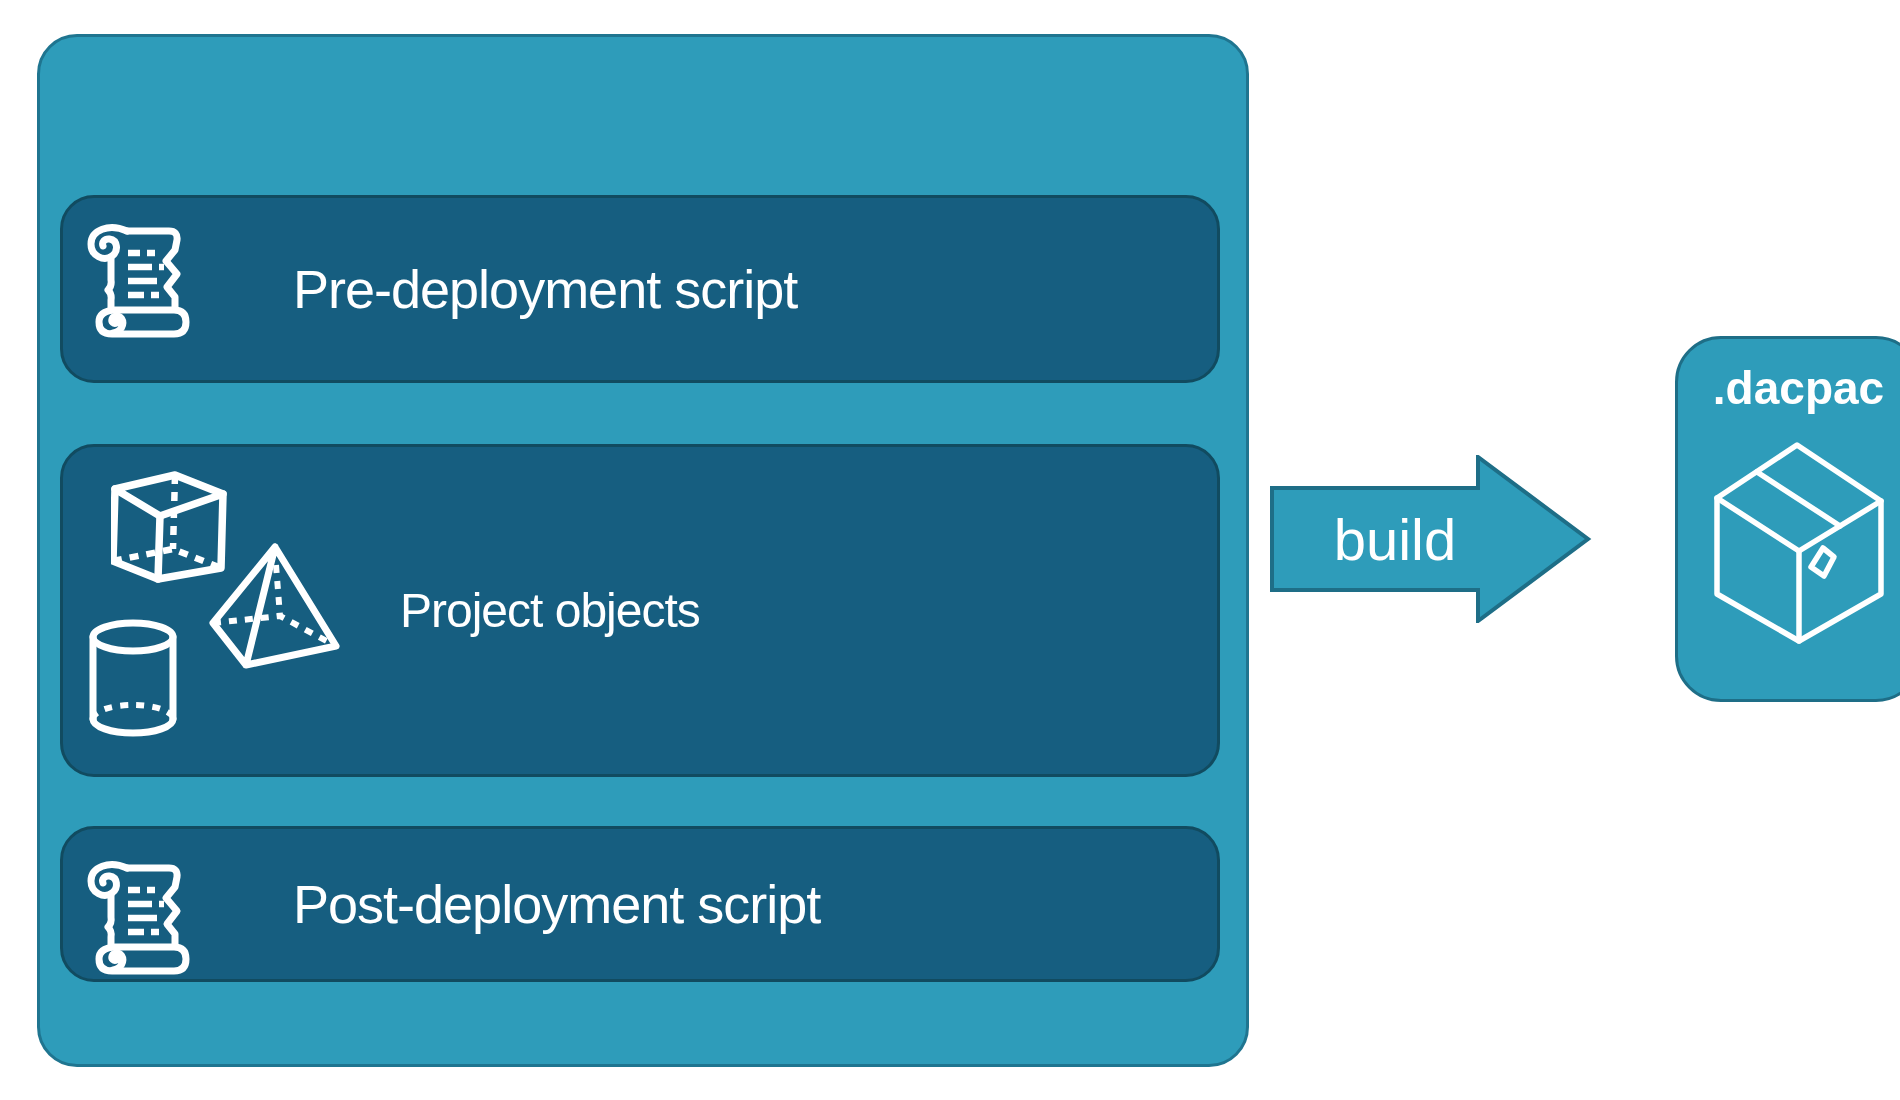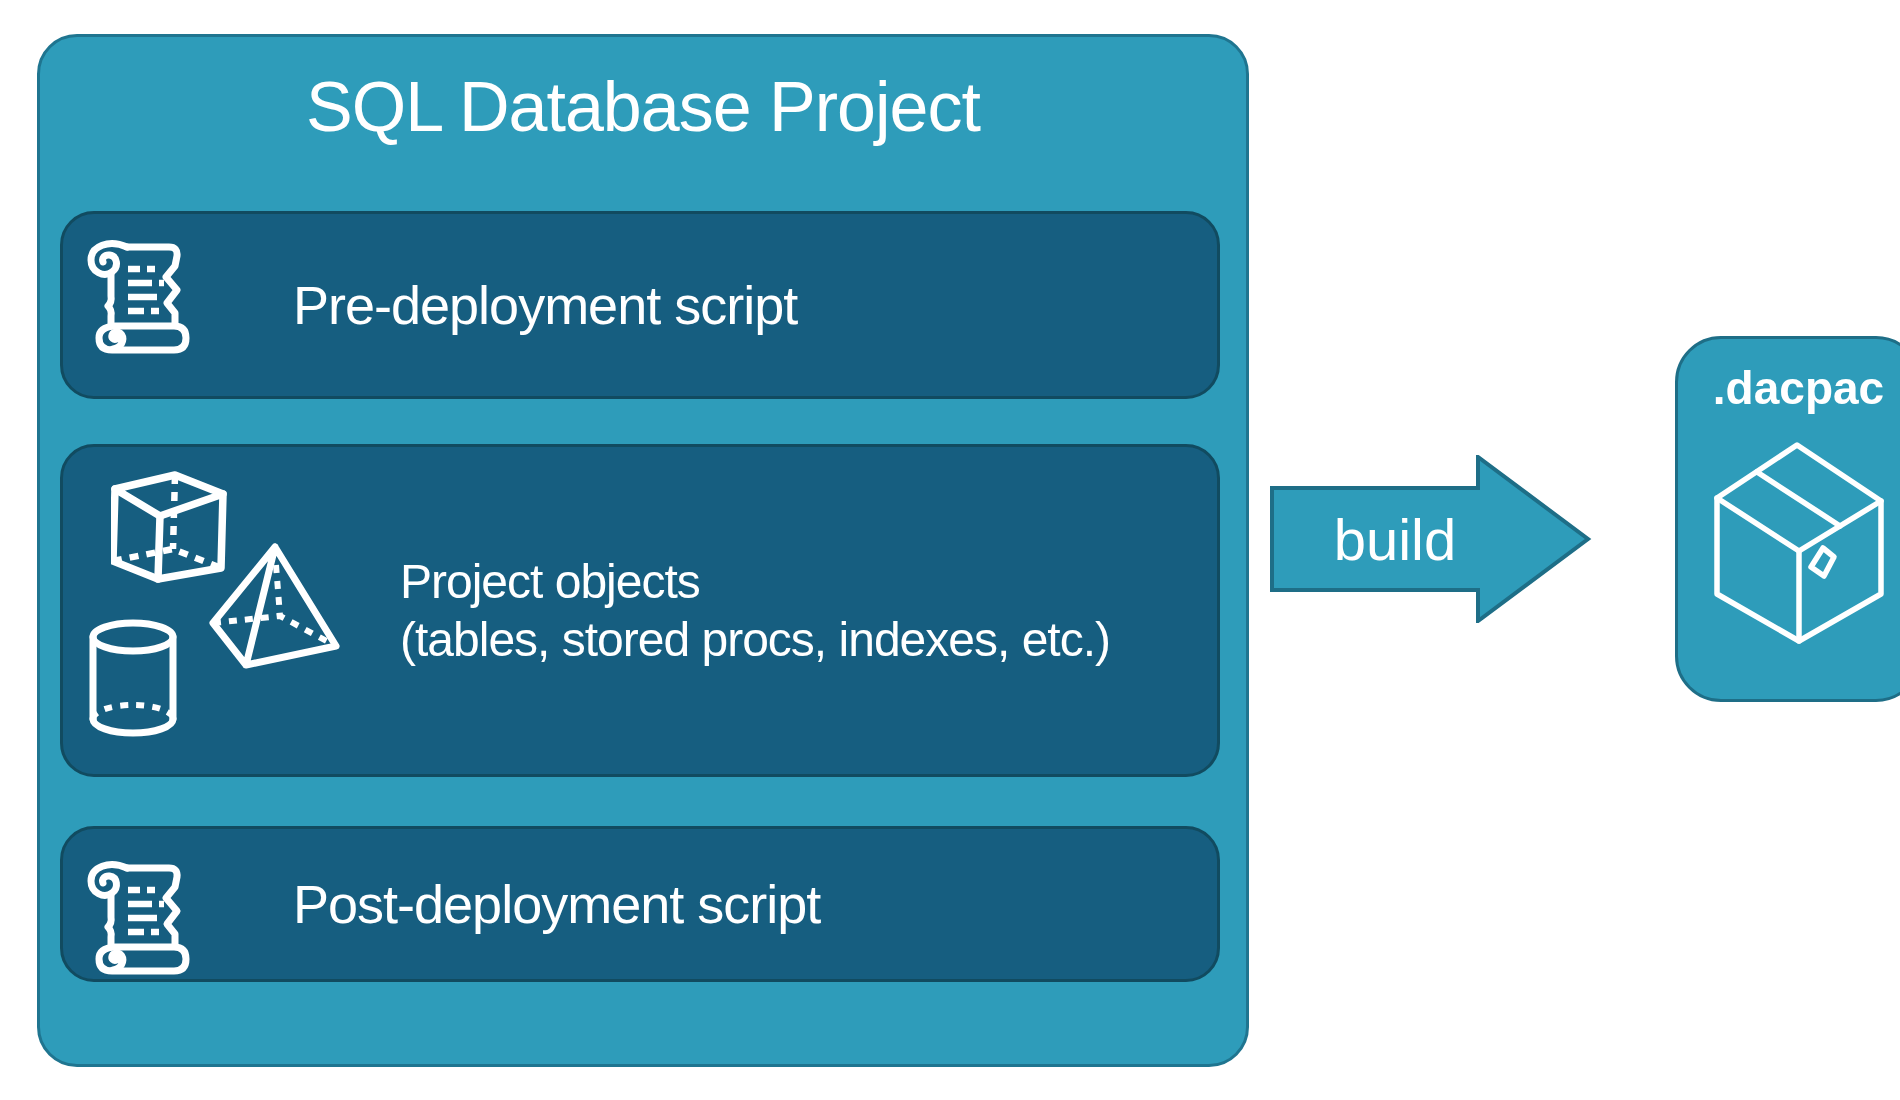--- a/index.html
+++ b/index.html
@@ -38,21 +38,21 @@
   
   .item {
     position: absolute;
     left: 20px;
     width: 1160px;
     background: #165E80;
     border: 3px solid #114B60;
     border-radius: 34px;
     box-sizing: border-box;
   }
-  .item-pre  { top: 174px; height: 188px; padding-left: 36px; }
+  .item-pre  { top: 158px; height: 188px; padding-left: 36px; }
   .item-db   { top: 407px; height: 333px; }
   .item-post { top: 789px; height: 156px; }
 
   .item-label {
     position: absolute;
     left: 230px; top: 50%;
     transform: translateY(-50%);
     font-size: 54px;
     letter-spacing: -1px;
     white-space: nowrap;
@@ -111,21 +111,20 @@
     margin: 24px auto 0 auto;
     width: 180px; height: 208px;
   }
 </style>
 </head>
 <body>
 
 <div class="canvas">
 
   <section class="project">
-    <h1 class="project-title">SQL Database Project</h1>
 
     <div class="item item-pre">
       <svg class="icon scroll-pre" viewBox="0 0 120 122">
         <g fill="none" stroke="#ffffff" stroke-width="7" stroke-linecap="round" stroke-linejoin="round">
           <path d="M46 11 C 28 3 10 10 10 24 C 10 36 23 42 31 36 C 38 31 36.5 20 28.5 19 C 23.5 18.5 20.5 22 22 26"></path>
           <path d="M46 11 L 88 11 Q 97 11 96 20 L 94 30 L 85 41 L 96 54 L 86 67 L 94 77 L 94 88"></path>
           <path d="M30 37 L 30 60 Q 31 66 27 70 Q 31 74 30 80 L 30 90"></path>
           <path d="M 34 90 L 93 90 Q 105 90 105 102 Q 105 114 93 114 L 31 114 Q 18 114 18 102 Q 18 91 34 90 Z"></path>
           <path d="M 32 113 C 40 112 44 104 40.5 98.5 C 38 95 32.5 95 31 99 C 30 102 33 104.5 35.5 103"></path>
           <g stroke-width="6.5" stroke-linecap="butt">
@@ -163,21 +162,20 @@
       <svg class="icon cylinder-icon" viewBox="0 0 92 118">
         <g fill="none" stroke="#ffffff" stroke-width="7" stroke-linecap="round" stroke-linejoin="round">
           <ellipse cx="46" cy="18" rx="40" ry="14"></ellipse>
           <path d="M6 18 L6 100 M86 18 L86 100"></path>
           <path d="M6 100 A40 14 0 0 0 86 100"></path>
           <path d="M6 100 A40 14 0 0 1 86 100" stroke-width="6" stroke-dasharray="8 8" stroke-linecap="butt"></path>
         </g>
       </svg>
       <div class="item-label-2l">
         <div>Project objects</div>
-        <div>(tables, stored procs, indexes, etc.)</div>
       </div>
     </div>
 
     <div class="item item-post">
       <svg class="icon scroll-post" viewBox="0 0 120 122">
         <g fill="none" stroke="#ffffff" stroke-width="7" stroke-linecap="round" stroke-linejoin="round">
           <path d="M46 11 C 28 3 10 10 10 24 C 10 36 23 42 31 36 C 38 31 36.5 20 28.5 19 C 23.5 18.5 20.5 22 22 26"></path>
           <path d="M46 11 L 88 11 Q 97 11 96 20 L 94 30 L 85 41 L 96 54 L 86 67 L 94 77 L 94 88"></path>
           <path d="M30 37 L 30 60 Q 31 66 27 70 Q 31 74 30 80 L 30 90"></path>
           <path d="M 34 90 L 93 90 Q 105 90 105 102 Q 105 114 93 114 L 31 114 Q 18 114 18 102 Q 18 91 34 90 Z"></path>

